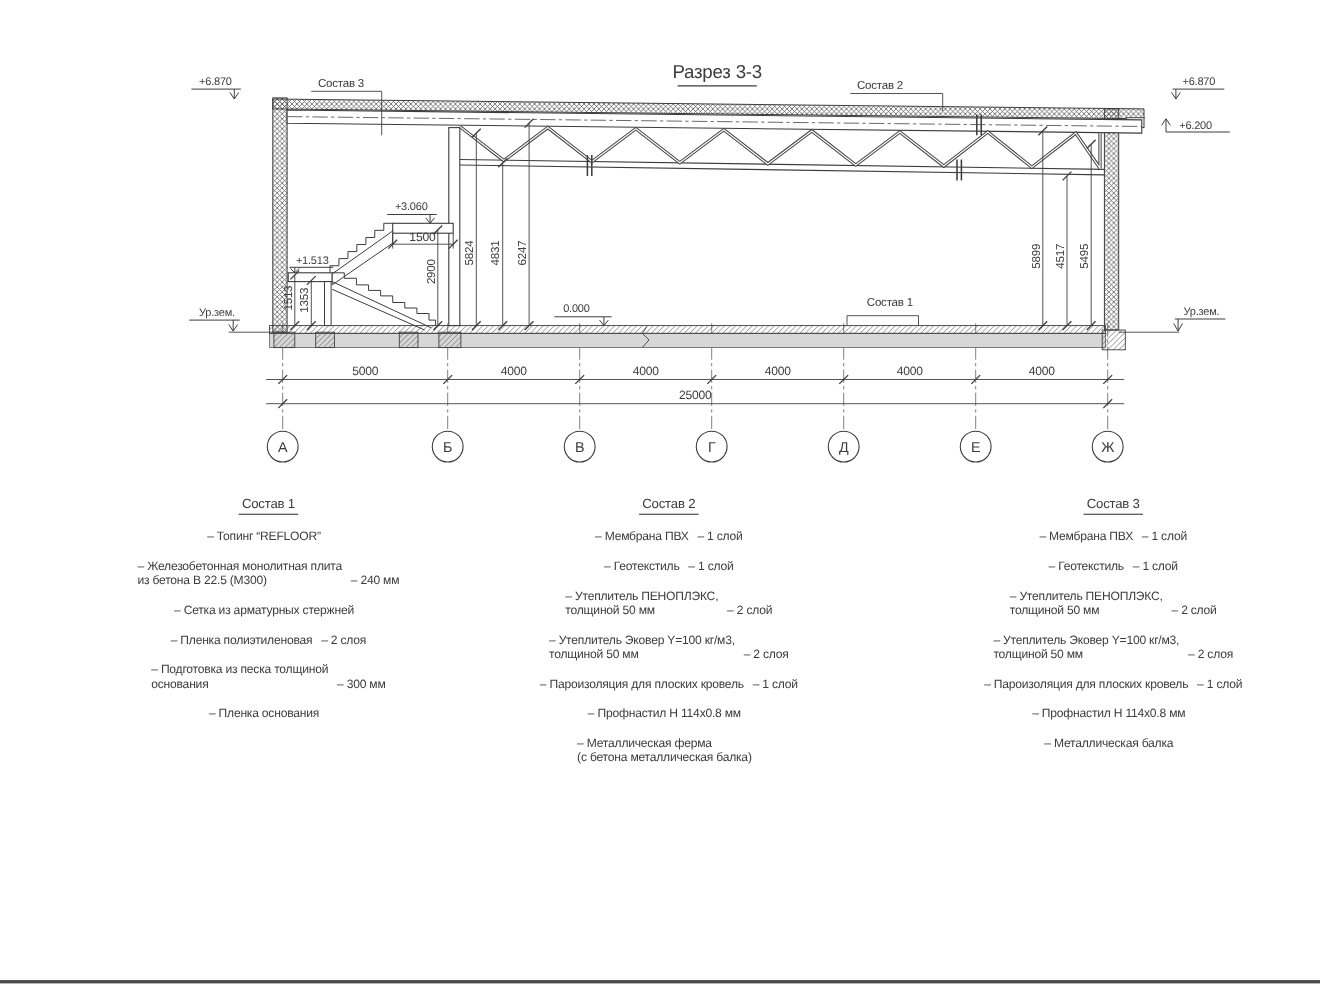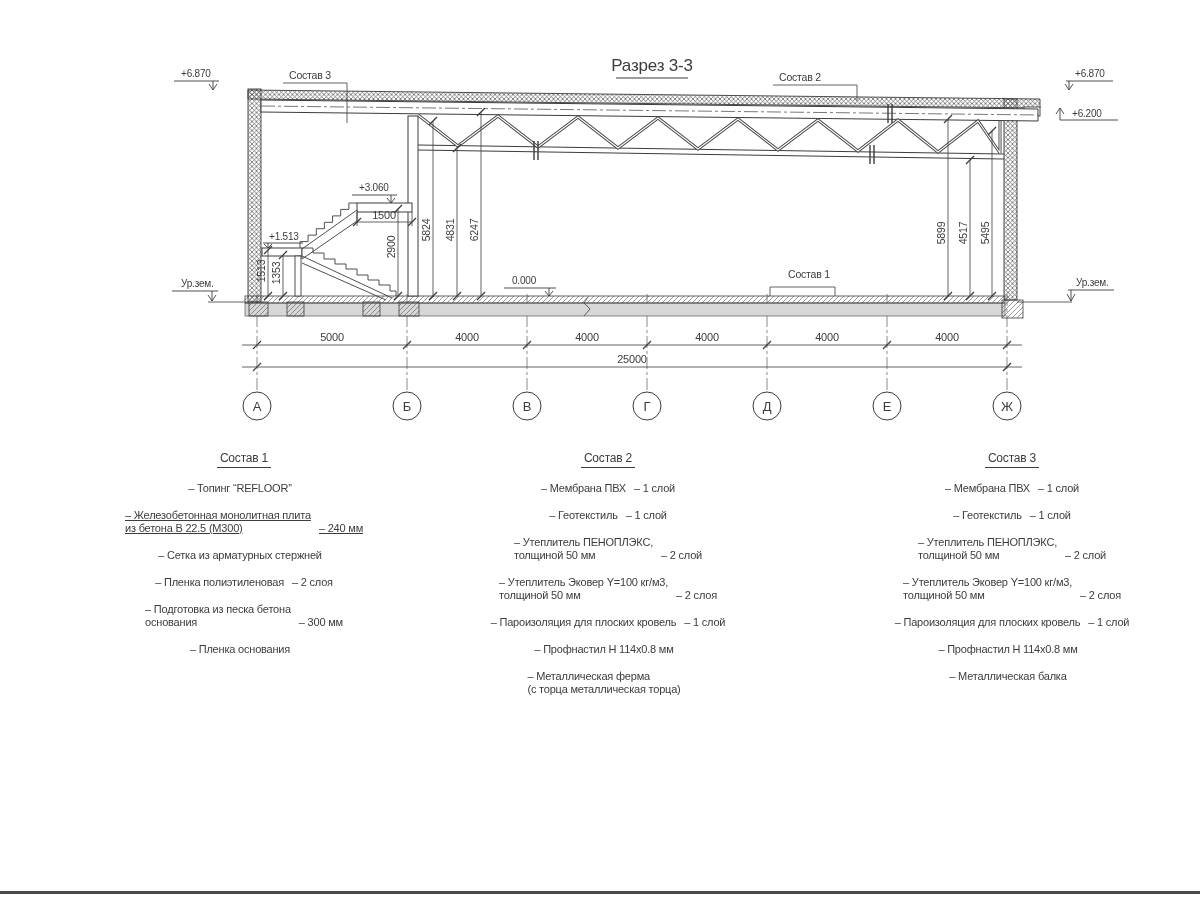--- a/index.html
+++ b/index.html
@@ -9,21 +9,21 @@
   .t-title{font-size:17px;}
   .t-dim{font-size:11px;}
   .t-dimv{font-size:10.5px;}
   .t-elev{font-size:10px;}
   .t-call{font-size:10.5px;}
   .t-axis{font-size:13px;}
   .mat-list{position:absolute;font-size:11px;line-height:13px;color:#3c3c3c;letter-spacing:-0.2px;}
   .mat-title{text-align:center;margin-bottom:17px;font-size:12px;}
   .mat-title span{border-bottom:1px solid #3c3c3c;padding:0 3px 2px 3px;}
   .mat-row{display:flex;justify-content:center;align-items:flex-end;margin-bottom:14px;}
-  .mat-row.gap-lg{text-decoration:underline;}
+  .mat-row.gap-lg{}
   .mat-val{white-space:nowrap;margin-left:8px;}
   .frame-bottom{position:absolute;left:0;top:891px;width:1200px;height:3px;background:#4a4a4a;}
 </style>
 </head>
 <body>
 
 <div class="sheet">
 
 <svg width="1200" height="445" viewBox="0 0 1200 445">
   <defs>
@@ -291,21 +291,21 @@
     <div class="mat-val"></div>
   </div>
   <div class="mat-row">
     <div class="mat-name">
           <div>– Пленка полиэтиленовая</div>
         </div>
     <div class="mat-val">– 2 слоя</div>
   </div>
   <div class="mat-row">
     <div class="mat-name">
-          <div>– Подготовка из песка бетона</div>
+          <div>– Подготовка из песка толщиной</div>
           <div>основания</div>
         </div>
     <div class="mat-val">– 300 мм</div>
   </div>
   <div class="mat-row">
     <div class="mat-name">
           <div>– Пленка основания</div>
         </div>
     <div class="mat-val"></div>
   </div>
@@ -348,21 +348,21 @@
   </div>
   <div class="mat-row">
     <div class="mat-name">
           <div>– Профнастил Н 114х0.8 мм</div>
         </div>
     <div class="mat-val"></div>
   </div>
   <div class="mat-row">
     <div class="mat-name">
           <div>– Металлическая ферма</div>
-          <div>(с торца металлическая торца)</div>
+          <div>(с бетона металлическая балка)</div>
         </div>
     <div class="mat-val"></div>
   </div>
 </div>
 
 
 <div class="mat-list" style="left:862px;top:452px;width:300px">
   <div class="mat-title"><span>Состав 3</span></div>
   <div class="mat-row">
     <div class="mat-name">

